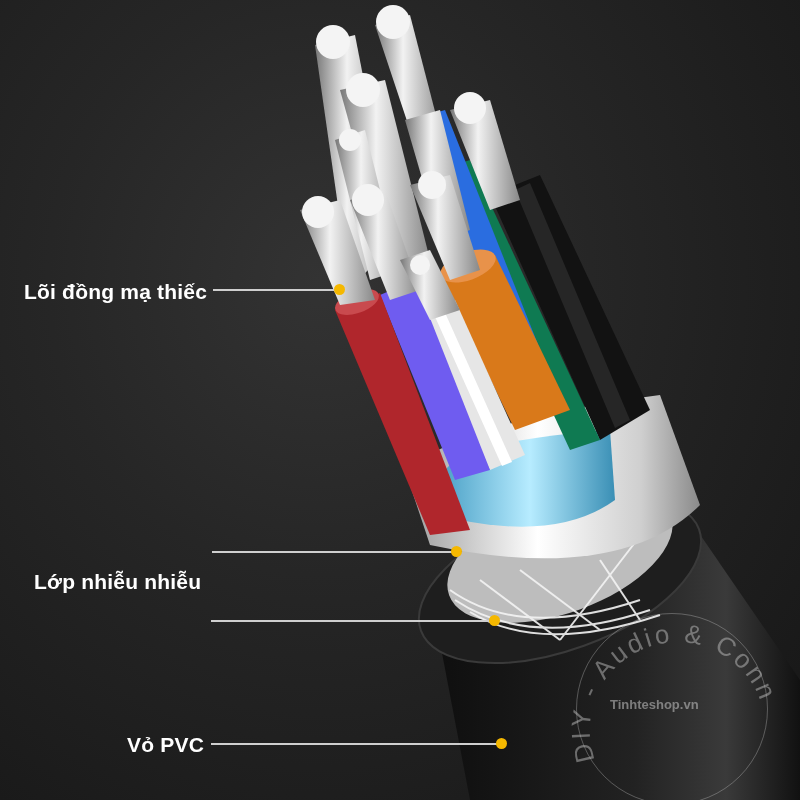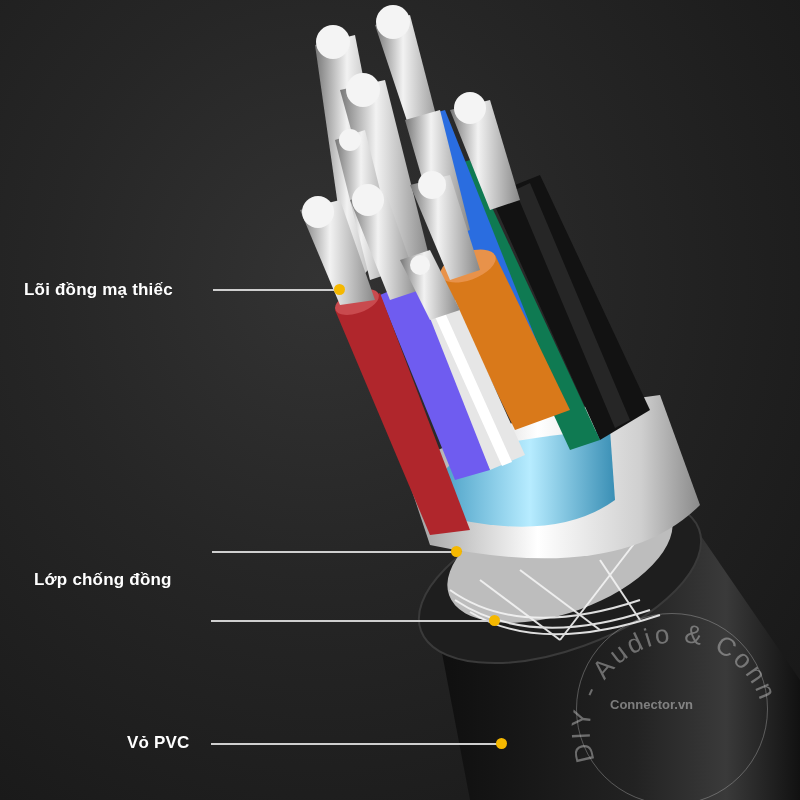--- a/index.html
+++ b/index.html
@@ -3,21 +3,21 @@
 <meta charset="utf-8">
 <style>
   html, body { margin:0; padding:0; }
   body {
     width:800px; height:800px; overflow:hidden; position:relative;
     background: radial-gradient(ellipse at 40% 35%, #333333 0%, #262626 40%, #161616 100%);
     font-family: "Liberation Sans", sans-serif;
   }
   .stage { position:absolute; inset:0; }
   .label {
-    position:absolute; color:#ffffff; font-weight:bold; font-size:17px;
+    position:absolute; color:#ffffff; font-weight:bold; font-size:21px;
     white-space:nowrap; letter-spacing:0.2px;
   }
   .leader { position:absolute; height:1.5px; background:#cfcfcf; }
   .dot { position:absolute; width:11px; height:11px; border-radius:50%; background:#f5b800; }
   svg.cable { position:absolute; left:0; top:0; }
   .watermark {
     position:absolute; left:576px; top:613px; width:190px; height:190px;
     border-radius:50%; border:1.5px solid rgba(200,200,200,0.35);
   }
   .wm-center {
@@ -133,32 +133,32 @@
     </g>
   </svg>
 
   <div class="label" style="left:24px;top:280px;">Lõi đồng mạ thiếc</div>
   <div class="leader" style="left:213px;top:289px;width:126px;"></div>
   <div class="dot" style="left:334px;top:284px;"></div>
 
   <div class="leader" style="left:212px;top:551px;width:245px;"></div>
   <div class="dot" style="left:451px;top:546px;"></div>
 
-  <div class="label" style="left:34px;top:570px;">Lớp chống đồng</div>
+  <div class="label" style="left:34px;top:570px;">Lớp nhiễu nhiễu</div>
 
   <div class="leader" style="left:211px;top:620px;width:282px;"></div>
   <div class="dot" style="left:489px;top:615px;"></div>
 
   <div class="label" style="left:127px;top:733px;">Vỏ PVC</div>
   <div class="leader" style="left:211px;top:743px;width:290px;"></div>
   <div class="dot" style="left:496px;top:738px;"></div>
 
   <div class="watermark"></div>
   <svg width="800" height="800" style="position:absolute;left:0;top:0;pointer-events:none;">
     <defs>
       <path id="ringPath" d="M 595 760 A 83 83 0 1 1 760 700"></path>
     </defs>
     <text font-family="Liberation Sans, sans-serif" font-size="26" fill="rgba(190,190,190,0.5)" letter-spacing="3">
       <textPath href="#ringPath" id="ringText">DIY - Audio &amp; Connector</textPath>
     </text>
   </svg>
-  <div class="wm-center">Connector.vn</div>
+  <div class="wm-center">Tinhteshop.vn</div>
 </div>
 
 </body></html>

